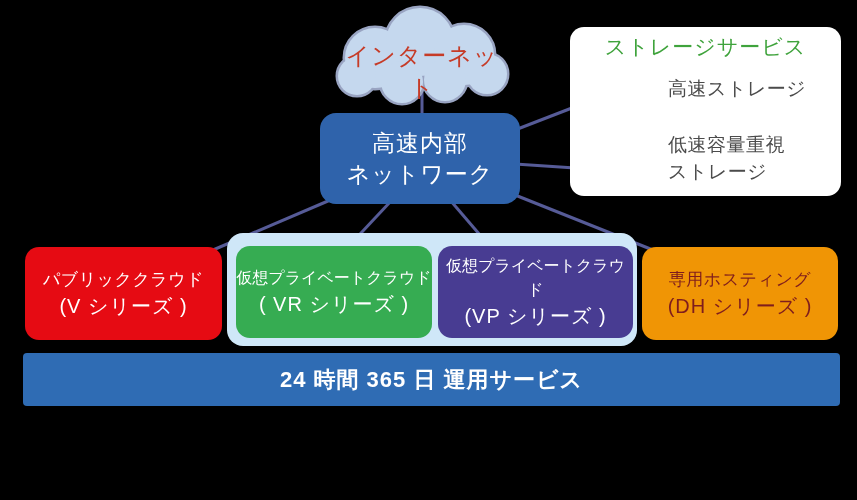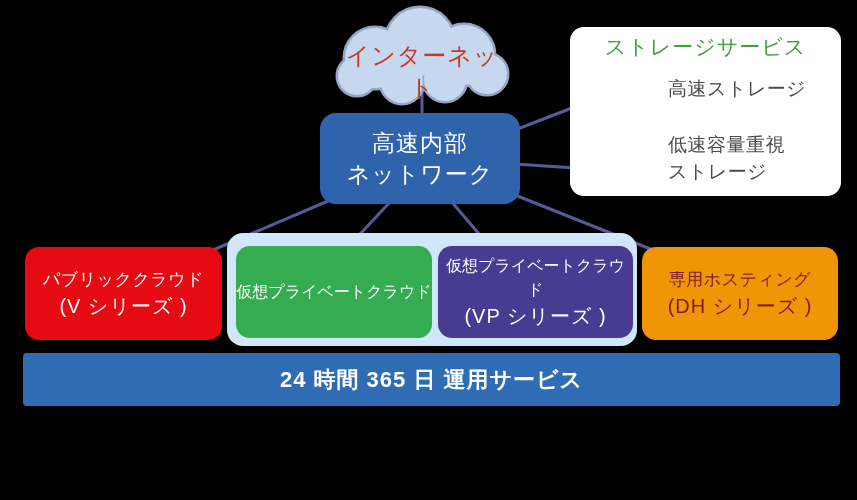--- a/index.html
+++ b/index.html
@@ -141,20 +141,21 @@
 
   <div class="abs service-container" style="background-color: rgb(207, 231, 248);"></div>
 
   <div class="abs service-box box-red" style="background-color: rgb(230, 11, 19); color: rgb(255, 255, 255);">
     <div class="l1">パブリッククラウド</div>
     <div class="l2">(V シリーズ )</div>
   </div>
 
   <div class="abs service-box box-green narrowtext" style="background-color: rgb(54, 172, 82); color: rgb(255, 255, 255);">
     <div class="l1">仮想プライベートクラウド</div>
+    <div class="l2">( VR シリーズ )</div>
   </div>
 
   <div class="abs service-box box-purple narrowtext" style="background-color: rgb(72, 60, 146); color: rgb(255, 255, 255);">
     <div class="l1">仮想プライベートクラウド</div>
     <div class="l2">(VP シリーズ )</div>
   </div>
 
   <div class="abs service-box box-orange" style="background-color: rgb(240, 149, 5); color: #7f1d1d;">
     <div class="l1">専用ホスティング</div>
     <div class="l2">(DH シリーズ )</div>

